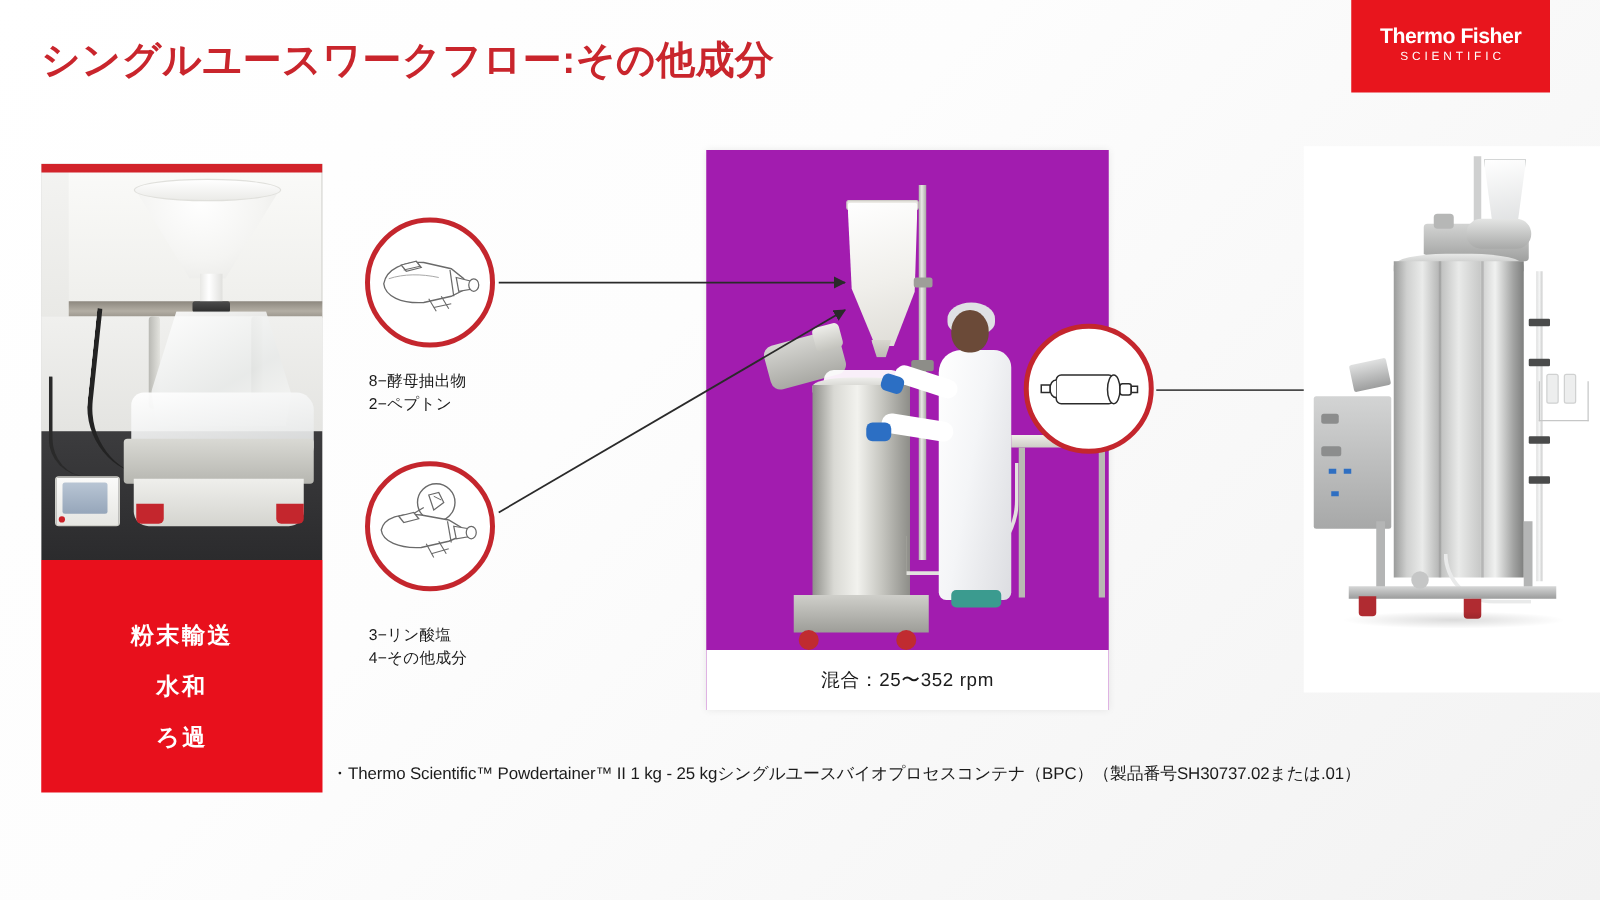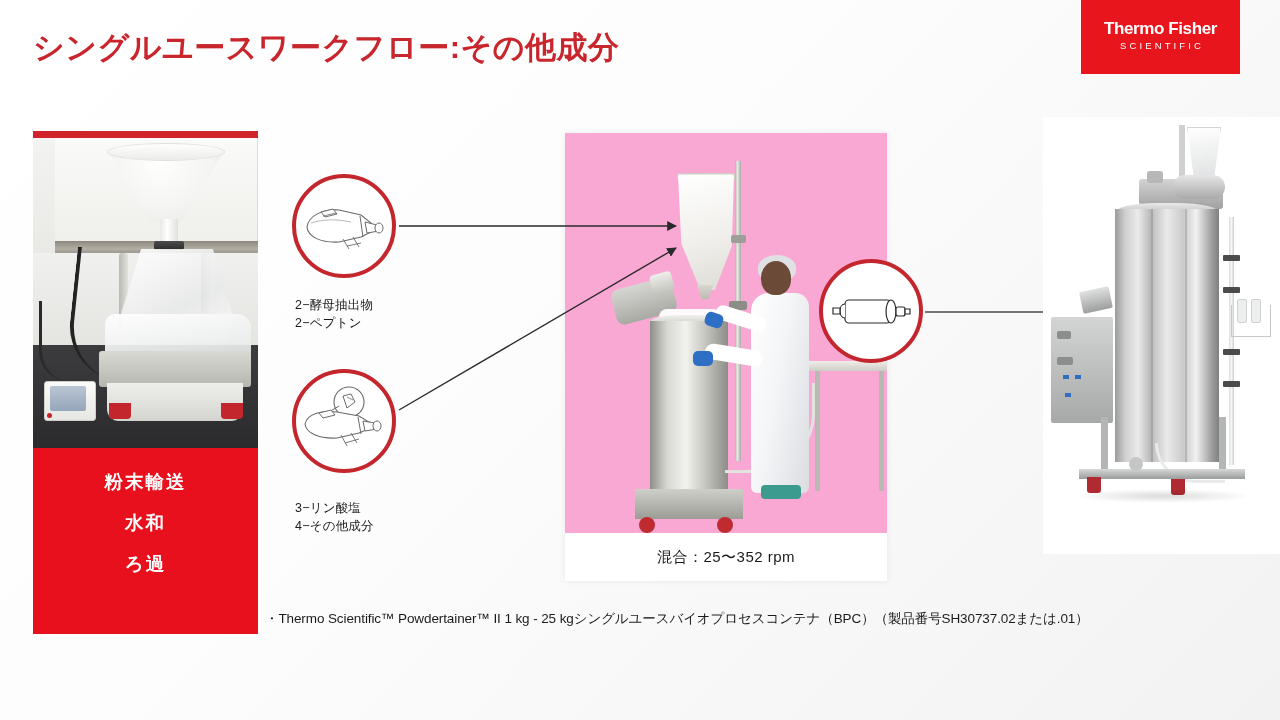--- a/index.html
+++ b/index.html
@@ -191,21 +191,21 @@
 
   #left-caption {
     position: absolute;
     left: 0; top: 317px;
     width: 225px; height: 186px;
     background: #e8101c;
     display: flex;
     flex-direction: column;
     align-items: center;
     justify-content: flex-start;
-    padding-top: 21px;
+    padding-top: 47px;
     gap: 16px;
   }
   #left-caption .cap-line {
     color: #ffffff;
     font-size: 18.5px;
     font-weight: bold;
     letter-spacing: 2px;
   }
 
   
@@ -238,23 +238,23 @@
   #arrows {
     position: absolute;
     left: 0; top: 0;
     width: 1280px; height: 720px;
     pointer-events: none;
   }
 
   
   #center-panel {
     position: absolute;
-    left: 565px; top: 133px;
+    left: 565px; top: 120px;
     width: 322px; height: 448px;
-    background: #f9a8d4;
+    background: #a21caf;
     box-shadow: 0 0 6px rgba(0,0,0,0.08);
     overflow: hidden;
   }
   .cp-bag {
     position: absolute; left: 113px; top: 42px; width: 56px; height: 115px;
     background: linear-gradient(165deg,#ffffff 0%, #f0efeb 55%, #dedcd6 100%);
     clip-path: polygon(0% 0%, 100% 0%, 96% 62%, 66% 100%, 40% 100%, 6% 60%);
     border-radius: 3px;
   }
   .cp-bag-top {
@@ -643,21 +643,21 @@
       <rect x="16" y="9" width="46" height="23" rx="4" fill="#ffffff" stroke="#2b2b2b" stroke-width="1.2"></rect>
       <path d="M16 13 C13 13 11 16 11 20 C11 24 13 27 16 27" fill="#ffffff" stroke="#2b2b2b" stroke-width="1.2"></path>
       <path d="M4 17 L11 17 L11 23 L4 23 Z" fill="#ffffff" stroke="#2b2b2b" stroke-width="1.2"></path>
       <ellipse cx="62" cy="20.5" rx="5" ry="11.5" fill="#ffffff" stroke="#2b2b2b" stroke-width="1.2"></ellipse>
       <rect x="67" y="16" width="9" height="9" rx="2" fill="#ffffff" stroke="#2b2b2b" stroke-width="1.2"></rect>
       <path d="M76 18 L81 18 L81 23 L76 23 Z" fill="#ffffff" stroke="#2b2b2b" stroke-width="1.2"></path>
     </svg>
   </div>
 
   <div class="icon-label" id="label-group-1">
-    <div>2−酵母抽出物</div>
+    <div>8−酵母抽出物</div>
     <div>2−ペプトン</div>
   </div>
   <div class="icon-label" id="label-group-2">
     <div>3−リン酸塩</div>
     <div>4−その他成分</div>
   </div>
 
   <div id="footnotes">
     <div class="fn">・Thermo Scientific™ Powdertainer™ II 1 kg - 25 kgシングルユースバイオプロセスコンテナ（BPC）（製品番号SH30737.02または.01）</div>
   </div>

